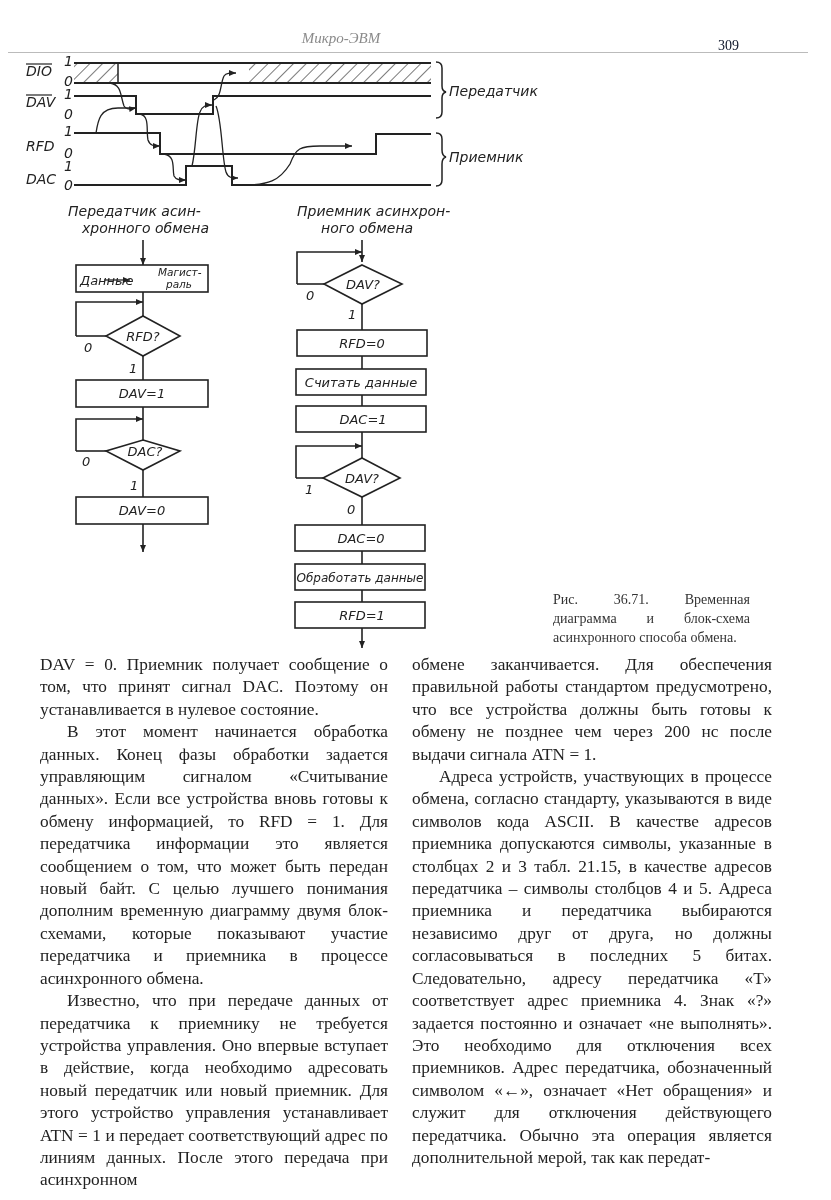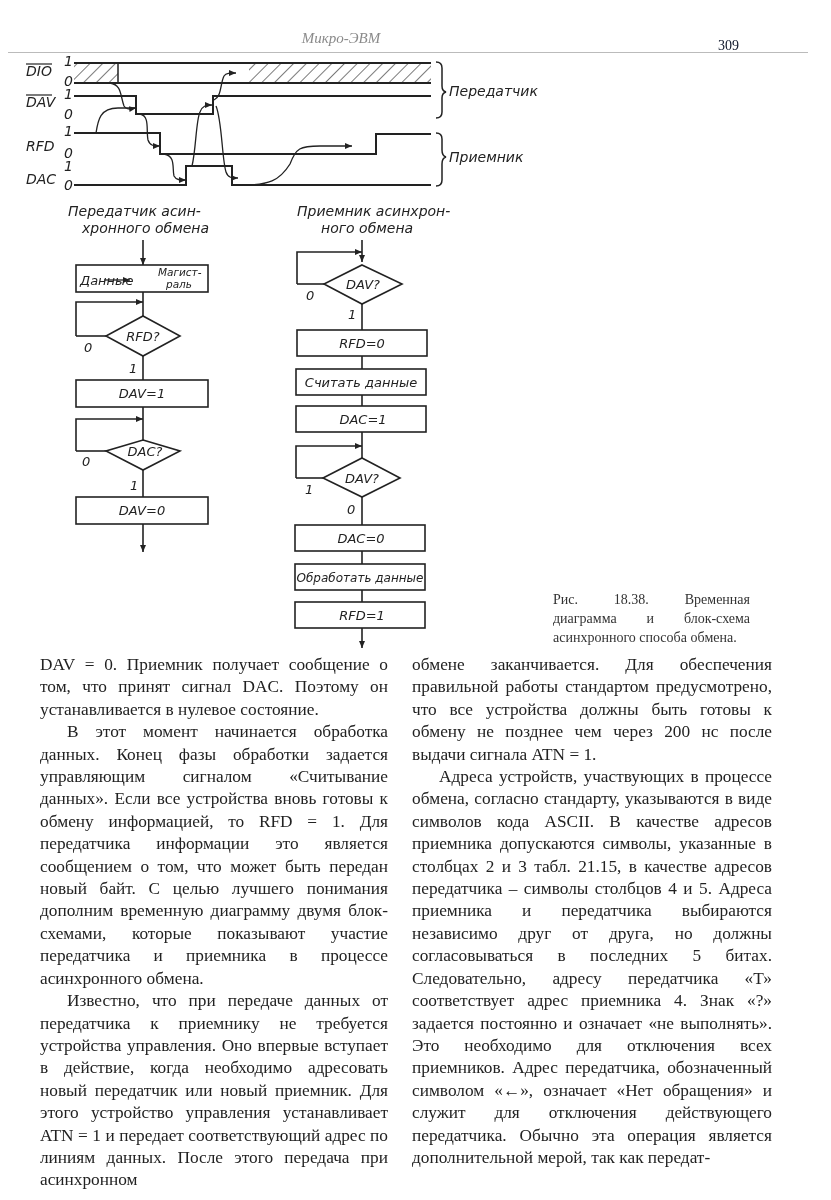--- a/index.html
+++ b/index.html
@@ -150,21 +150,21 @@
     <text x="363" y="424" text-anchor="middle" font-size="13">DAC=1</text>
     <text x="362" y="483" text-anchor="middle" font-size="13">DAV?</text>
     <text x="305" y="494" font-size="13">1</text>
     <text x="347" y="514" font-size="13">0</text>
     <text x="361" y="543" text-anchor="middle" font-size="13">DAC=0</text>
     <text x="360" y="582" text-anchor="middle" font-size="12">Обработать данные</text>
     <text x="362" y="620" text-anchor="middle" font-size="13">RFD=1</text>
   </g>
 </svg>
 
-<div class="caption">Рис. 18.38. Временная диаграмма и блок-схема асинхронного способа обмена.</div>
+<div class="caption">Рис. 36.71. Временная диаграмма и блок-схема асинхронного способа обмена.</div>
 
 <div class="col col-left">
   <p>DAV = 0. Приемник получает сообщение о том, что принят сигнал DAC. Поэтому он устанавливается в нулевое состояние.</p>
   <p class="ind">В этот момент начинается обработка данных. Конец фазы обработки задается управляющим сигналом «Считывание данных». Если все устройства вновь готовы к обмену информацией, то RFD = 1. Для передатчика информации это является сообщением о том, что может быть передан новый байт. С целью лучшего понимания дополним временную диаграмму двумя блок-схемами, которые показывают участие передатчика и приемника в процессе асинхронного обмена.</p>
   <p class="ind">Известно, что при передаче данных от передатчика к приемнику не требуется устройства управления. Оно впервые вступает в действие, когда необходимо адресовать новый передатчик или новый приемник. Для этого устройство управления устанавливает ATN = 1 и передает соответствующий адрес по линиям данных. После этого передача при асинхронном</p>
 </div>
 <div class="col col-right">
   <p>обмене заканчивается. Для обеспечения правильной работы стандартом предусмотрено, что все устройства должны быть готовы к обмену не позднее чем через 200 нс после выдачи сигнала ATN = 1.</p>
   <p class="ind">Адреса устройств, участвующих в процессе обмена, согласно стандарту, указываются в виде символов кода ASCII. В качестве адресов приемника допускаются символы, указанные в столбцах 2 и 3 табл. 21.15, в качестве адресов передатчика – символы столбцов 4 и 5. Адреса приемника и передатчика выбираются независимо друг от друга, но должны согласовываться в последних 5 битах. Следовательно, адресу передатчика «Т» соответствует адрес приемника 4. Знак «?» задается постоянно и означает «не выполнять». Это необходимо для отключения всех приемников. Адрес передатчика, обозначенный символом «←», означает «Нет обращения» и служит для отключения действующего передатчика. Обычно эта операция является дополнительной мерой, так как передат-</p>
 </div>

